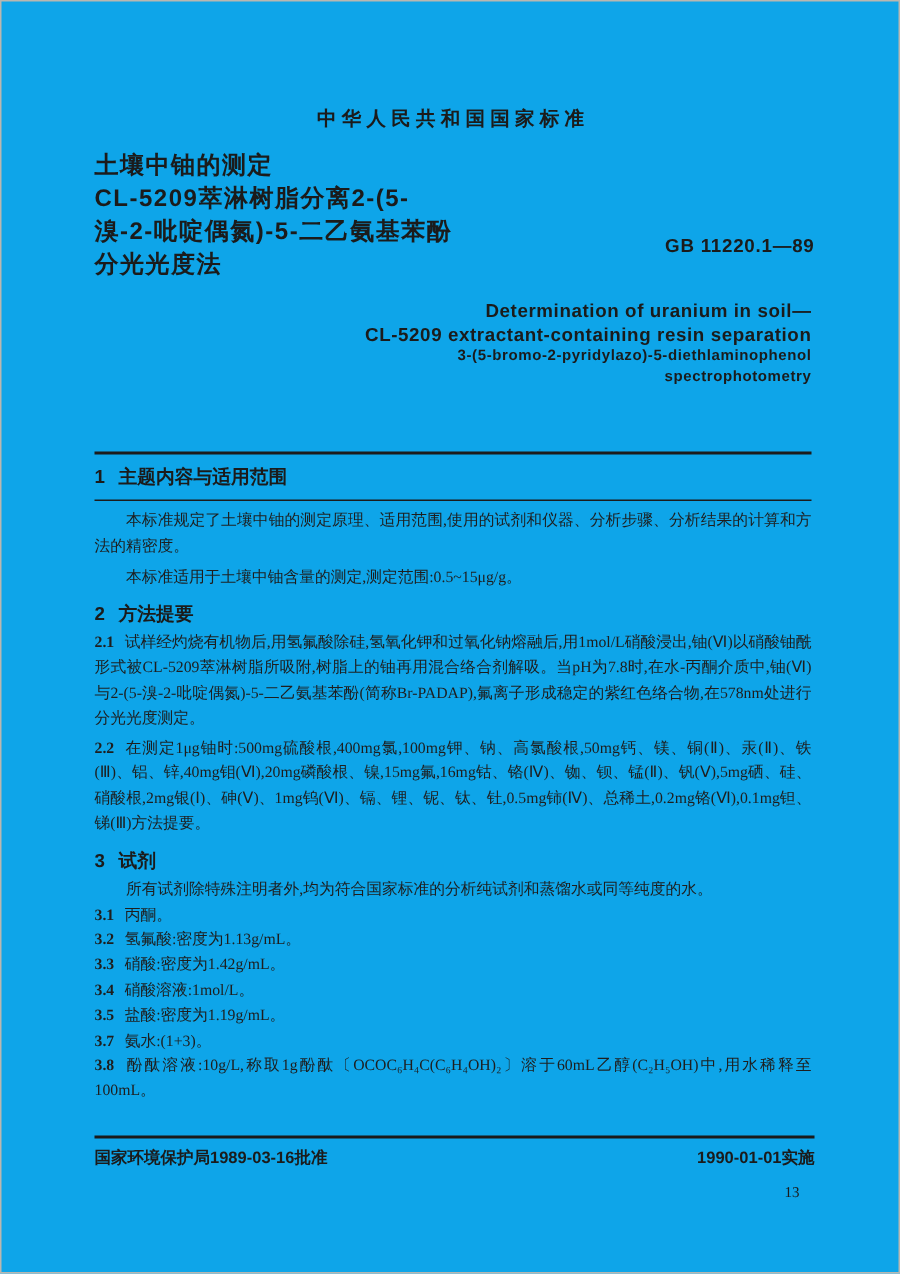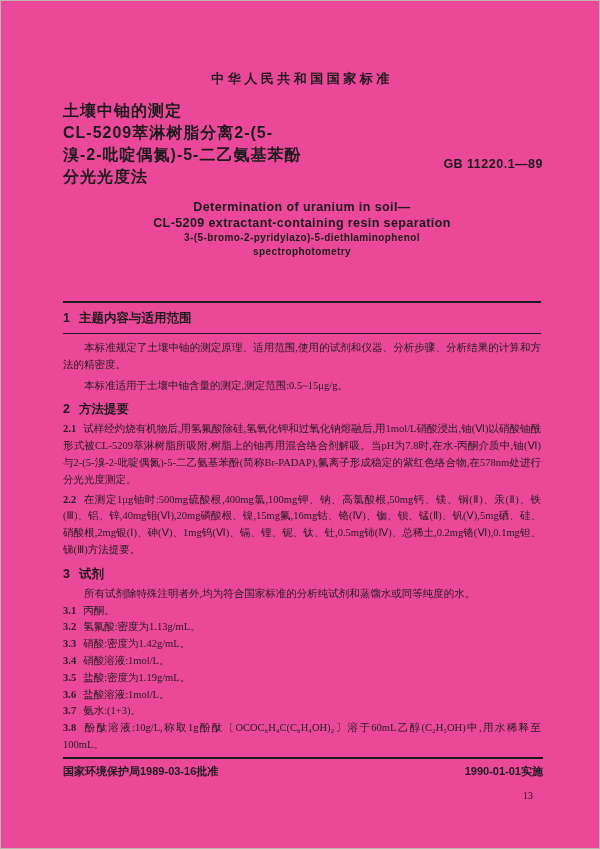--- a/index.html
+++ b/index.html
@@ -1,20 +1,20 @@
 <!DOCTYPE html>
 <html><head>
 <meta charset="utf-8">
 <style>
   html,body { margin:0; padding:0; background:#d8d6d0; }
   .page {
     position:relative;
     width:600px; height:849px;
     margin:0 auto;
-    background:#ec4899;
+    background:#0ea5e9;
     border:1px solid #b9b7b0;
     box-sizing:border-box;
     overflow:hidden;
     padding:70px 58px 0 62px;
     color:#1b1b1b;
     font-family:"Liberation Serif", serif;
   }
   .doc-header {
     text-align:center;
     font-family:"Liberation Sans", sans-serif;
@@ -34,21 +34,21 @@
   .std-number {
     position:absolute;
     right:56px; top:156px;
     font-family:"Liberation Sans", sans-serif;
     font-weight:bold;
     font-size:12.5px;
     letter-spacing:0.5px;
   }
   .title-en {
     margin-top:11px;
-    text-align:center;
+    text-align:right;
     font-family:"Liberation Sans", sans-serif;
     font-weight:bold;
   }
   .title-en .e1 { font-size:12.5px; line-height:16px; letter-spacing:0.4px; }
   .title-en .e2 { font-size:10px;  line-height:14px; letter-spacing:0.4px; }
   .rule-thick { margin-top:42px; border-top:2.5px solid #1c1c1c; }
   .rule-thin  { border-top:1.5px solid #1c1c1c; }
   .sec-heading {
     font-family:"Liberation Sans", sans-serif;
     font-weight:bold;
@@ -149,23 +149,20 @@
   <p class="body">
     <span class="num">3.3</span><span>硝酸:密度为1.42g/mL。</span>
   </p>
   <p class="body">
     <span class="num">3.4</span><span>硝酸溶液:1mol/L。</span>
   </p>
   <p class="body">
     <span class="num">3.5</span><span>盐酸:密度为1.19g/mL。</span>
   </p>
   <p class="body">
-    <span class="num">3.6</span><span>盐酸溶液:1mol/L。</span>
-  </p>
-  <p class="body">
     <span class="num">3.7</span><span>氨水:(1+3)。</span>
   </p>
   <p class="body">
     <span class="num">3.8</span><span>酚酞溶液:10g/L,称取1g酚酞〔OCOC₆H₄C(C₆H₄OH)₂〕溶于60mL乙醇(C₂H₅OH)中,用水稀释至100mL。</span>
   </p>
 
   <div class="footer-rule"></div>
   <div class="footer-row">
     <span>国家环境保护局1989-03-16批准</span>
     <span>1990-01-01实施</span>

